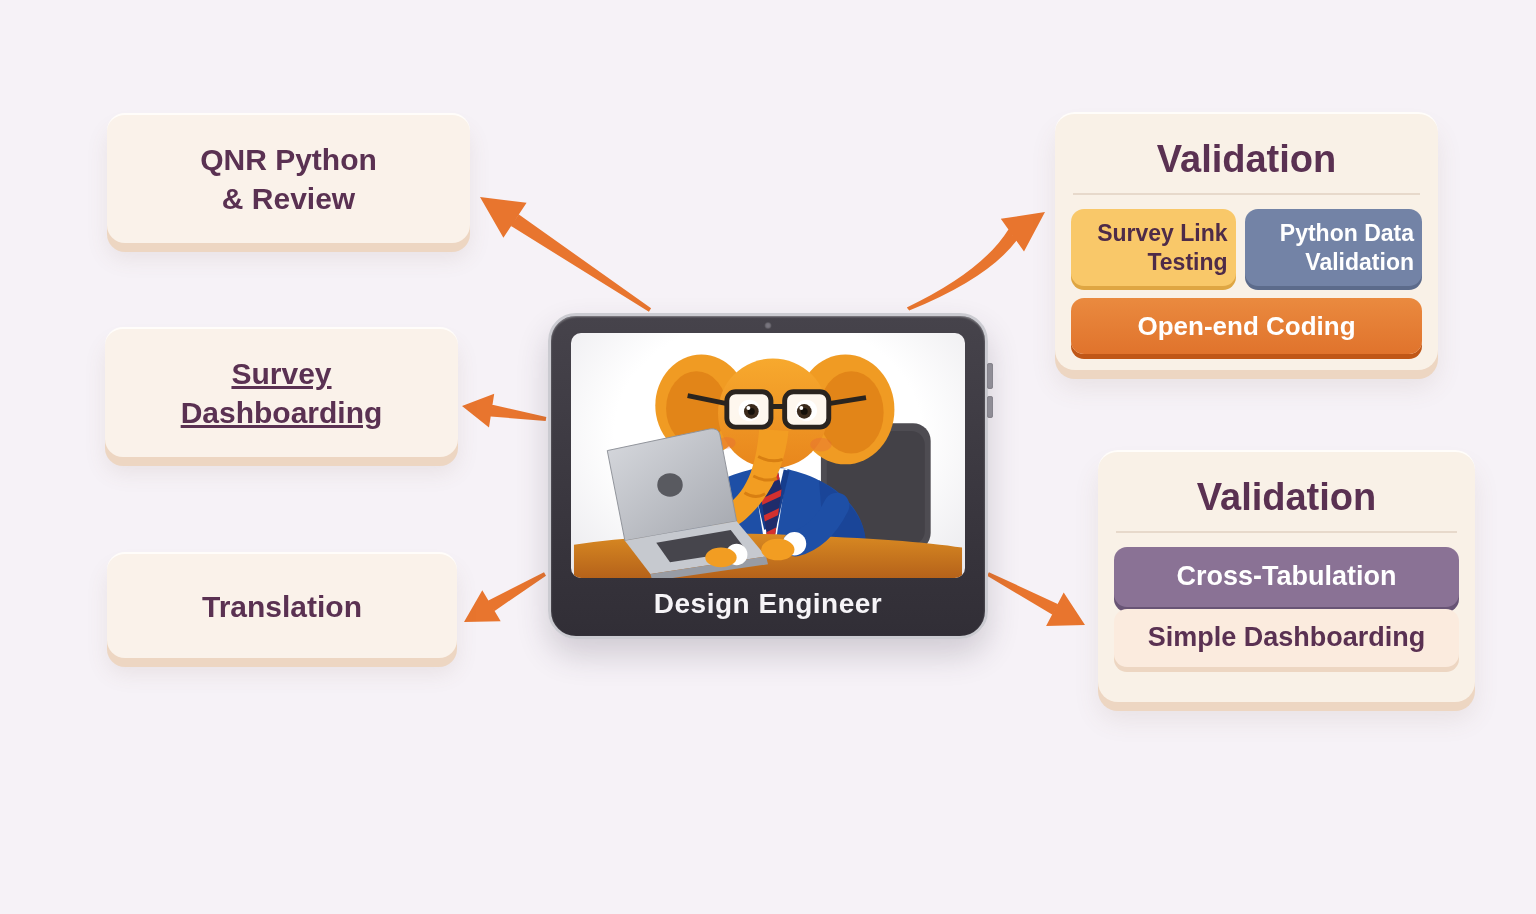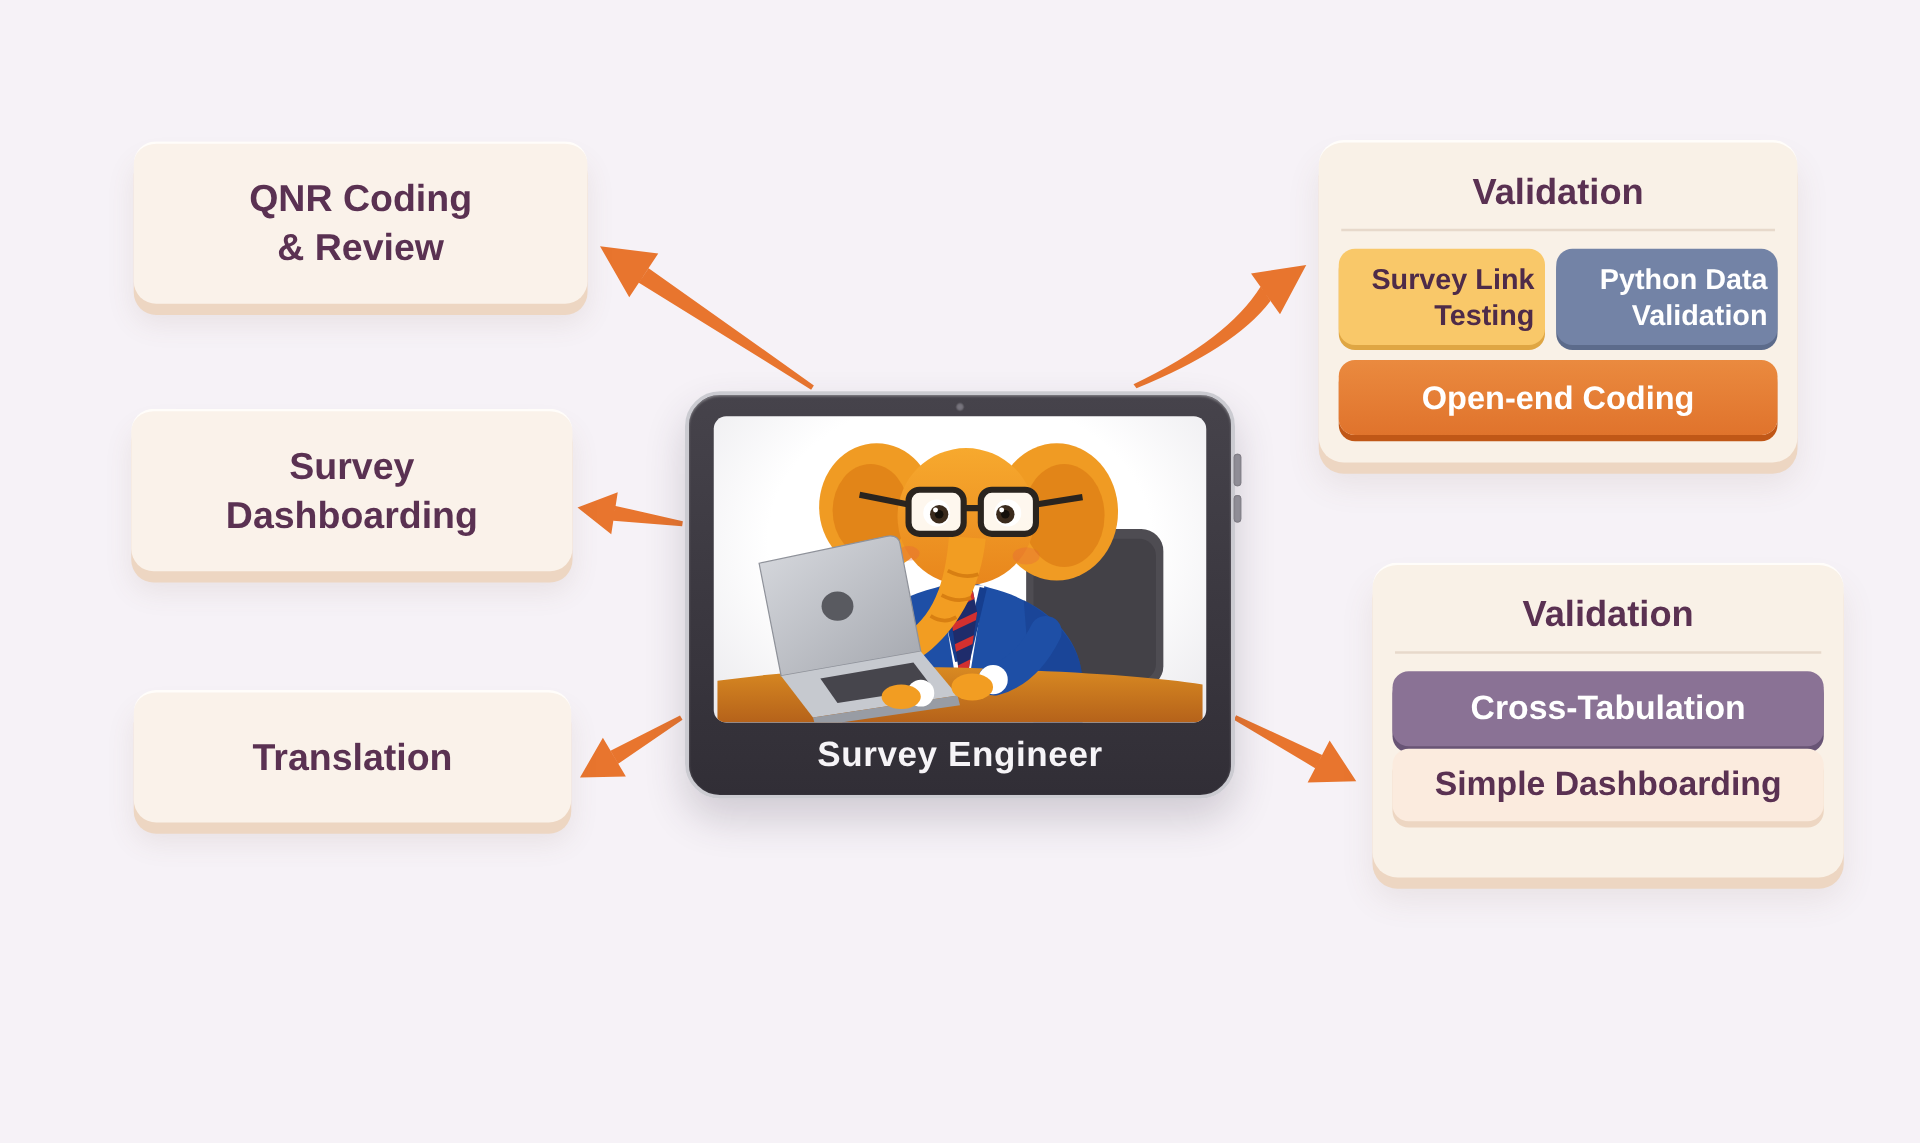--- a/index.html
+++ b/index.html
@@ -30,37 +30,37 @@
     position:absolute;
     background:var(--box-bg);
     border-radius:18px;
     border-top:2px solid #FFFDFA;
     box-shadow:0 9px 0 var(--box-edge), 0 16px 22px rgba(120,90,70,.10);
     display:flex;flex-direction:column;align-items:center;justify-content:center;
     font-weight:bold;font-size:30px;line-height:1.3;text-align:center;
     color:var(--text-plum);
   }
   #box-qnr{left:107px;top:113px;width:363px;height:130px;}
-  #box-prog{left:105px;top:327px;width:353px;height:130px;}
+  #box-prog{left:105px;top:327px;width:353px;height:130px;text-decoration:underline;}
   #box-trans{left:107px;top:552px;width:350px;height:106px;}
 
   
   .card{
     position:absolute;
     background:#F9F1E7;
     border-radius:20px;
     border-top:2px solid #FFFDFA;
     box-shadow:0 9px 0 var(--box-edge), 0 18px 26px rgba(120,90,70,.10);
     padding:16px;
     display:flex;flex-direction:column;
   }
   #card-validation{left:1055px;top:112px;width:383px;height:258px;}
   #card-reporting{left:1098px;top:450px;width:377px;height:252px;}
   .card-title{
-    text-align:center;font-weight:bold;font-size:29px;color:var(--text-plum);
+    text-align:center;font-weight:bold;font-size:38px;color:var(--text-plum);
     padding:8px 0 12px 0;
   }
   .card-divider{border:none;border-top:2px solid #E7D9CB;margin:0 2px 14px 2px;}
   .chip-row{display:flex;gap:9px;margin-bottom:12px;}
   .chip{
     border-radius:13px;
     display:flex;align-items:center;justify-content:center;text-align:right;
     font-weight:bold;font-size:23px;line-height:1.25;padding:6px 8px;
   }
   .chip.yellow{background:var(--chip-yellow);color:#4E2B49;box-shadow:0 4px 0 #DFA643;flex:46 1 0;height:77px;}
@@ -111,21 +111,21 @@
 
   <svg id="arrows" width="1536" height="914" viewBox="0 0 1536 914">
     <path class="arrow" d="M651.1,308.3 L518.9,214.5 L511.1,226.1 L648.9,311.7 Z M480,197 L526.6,202.8 L503.4,237.8 Z"></path>
     <path class="arrow" d="M546.3,417 L492.5,404.7 L490.7,416.5 L545.7,421 Z M462,406 L494.2,393.8 L489,427.4 Z"></path>
     <path class="arrow" d="M544,572.3 L488.4,600.5 L494.6,610.9 L546,575.7 Z M464,622 L482.3,590.2 L500.7,621.2 Z"></path>
     <path class="arrow" d="M909.2,310.6 Q987.6,278.7 1016.4,240.8 L1008.4,229.4 Q982.4,271.3 906.8,307.4 Z M1045,212 L1024,251.4 L1000.8,218.8 Z"></path>
     <path class="arrow" d="M987.1,575.8 L1052.1,614.5 L1057.7,603.9 L988.9,572.2 Z M1085,625 L1046.1,626 L1063.7,592.4 Z"></path>
   </svg>
 
   <div class="pill-box" id="box-qnr">
-    <span>QNR Coding</span>
+    <span>QNR Python</span>
     <span>&amp; Review</span>
   </div>
   <div class="pill-box" id="box-prog">
     <span>Survey</span>
     <span>Dashboarding</span>
   </div>
   <div class="pill-box" id="box-trans">
     <span>Translation</span>
   </div>
 
@@ -240,16 +240,16 @@
         <g>
           <path d="M268,176 Q252,208 226,215" stroke="#1E4FA6" stroke-width="26" fill="none" stroke-linecap="round"></path>
           <circle cx="225" cy="215" r="12" fill="#FFFFFF"></circle>
           <ellipse cx="208" cy="221" rx="17" ry="11" fill="#F29D22"></ellipse>
           <circle cx="166" cy="226" r="11" fill="#FFFFFF"></circle>
           <ellipse cx="150" cy="229" rx="16" ry="10" fill="#F29D22"></ellipse>
         </g>
       </svg>
     </div>
 
-    <div id="tablet-label">Survey Engineer</div>
+    <div id="tablet-label">Design Engineer</div>
   </div>
 
 </div>
 
 </body></html>

